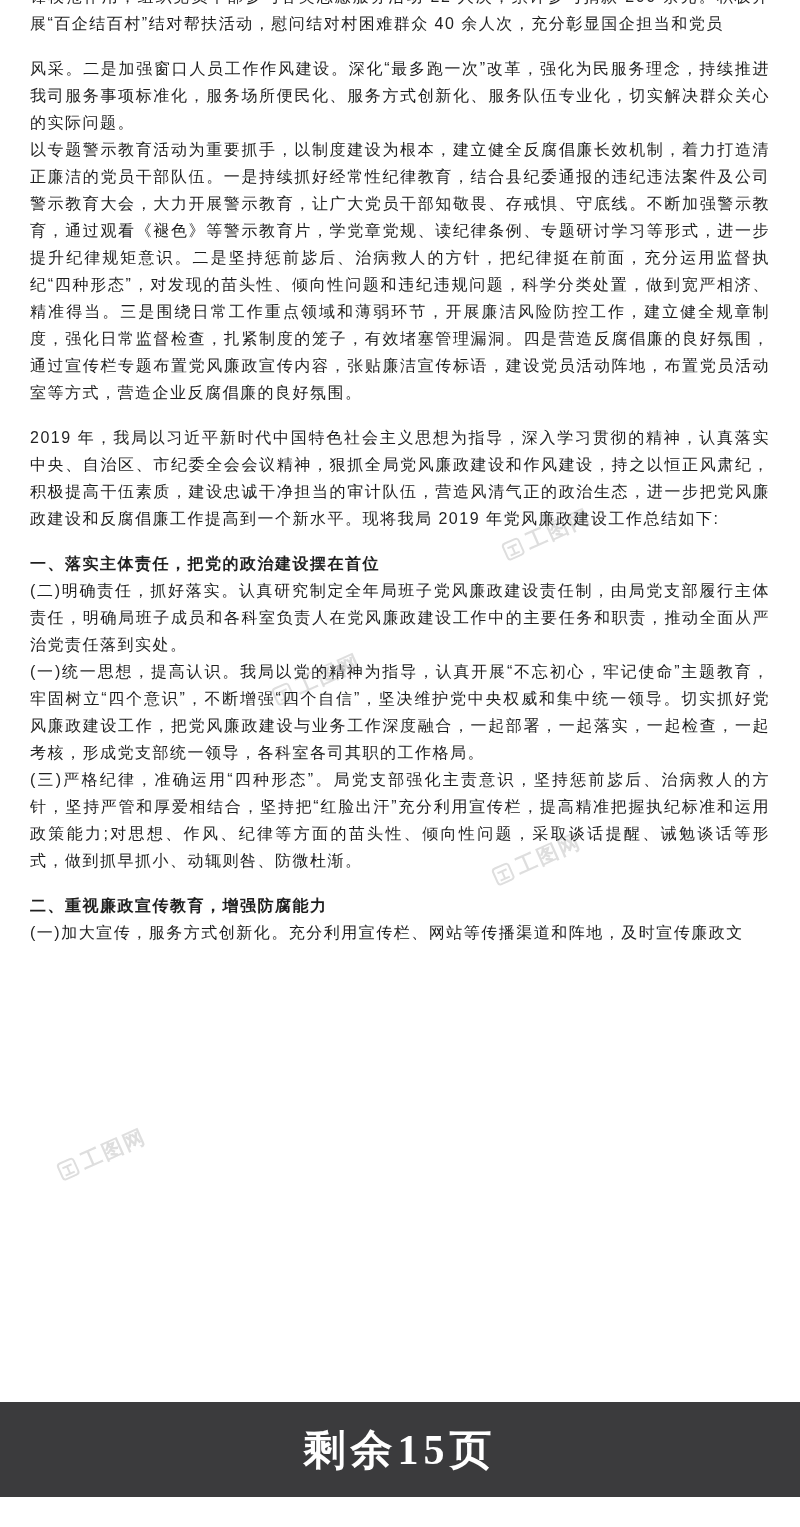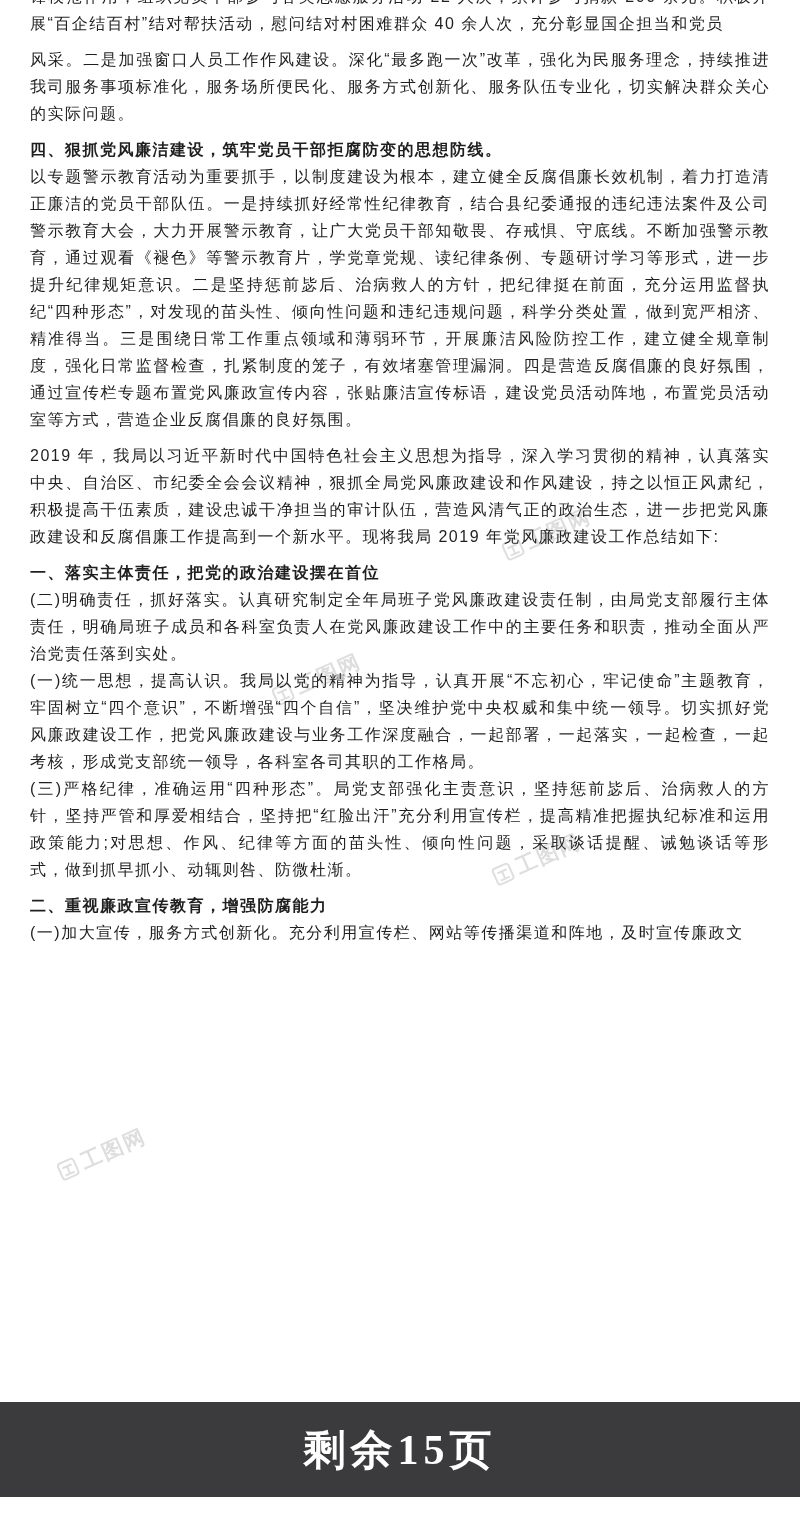--- a/index.html
+++ b/index.html
@@ -21,21 +21,21 @@
   .wm svg { display:block; }
 
   
   .doc {
     position:relative; z-index:1;
     padding:0 30px; margin-top:-17px;
     font-size:16px; line-height:27px; letter-spacing:1.5px;
     text-align:justify;
   }
   .doc p { margin:0; }
-  .doc p.gap { margin-top:9px; }
+  .doc p.gap { margin-top:18px; }
   .doc p.bold { font-weight:bold; }
 
   
   .banner {
     position:absolute; left:0; top:1402px; width:800px; height:95px; z-index:2;
     display:flex; align-items:center; justify-content:center; gap:58px;
     font-family:"Liberation Serif","DejaVu Serif",serif;
     font-weight:bold; font-size:42px; letter-spacing:5px;
   }
 </style>
@@ -71,21 +71,20 @@
           <rect x="1.5" y="1.5" width="17" height="17" rx="3" fill="none" stroke="currentColor" stroke-width="2"></rect>
           <path d="M5 7h10M10 7v8M5 15h10" fill="none" stroke="currentColor" stroke-width="2"></path>
         </svg>
       <span>工图网</span>
     </span>
   </div>
 
   <main class="doc" style="color: rgb(31, 31, 31);">
     <p>锋模范作用，组织党员干部参与各类志愿服务活动 22 人次，累计参与捐款 200 余元。积极开展“百企结百村”结对帮扶活动，慰问结对村困难群众 40 余人次，充分彰显国企担当和党员</p>
     <p class="gap">风采。二是加强窗口人员工作作风建设。深化“最多跑一次”改革，强化为民服务理念，持续推进我司服务事项标准化，服务场所便民化、服务方式创新化、服务队伍专业化，切实解决群众关心的实际问题。</p>
-    <p class="gap bold">四、狠抓党风廉洁建设，筑牢党员干部拒腐防变的思想防线。</p>
     <p>以专题警示教育活动为重要抓手，以制度建设为根本，建立健全反腐倡廉长效机制，着力打造清正廉洁的党员干部队伍。一是持续抓好经常性纪律教育，结合县纪委通报的违纪违法案件及公司警示教育大会，大力开展警示教育，让广大党员干部知敬畏、存戒惧、守底线。不断加强警示教育，通过观看《褪色》等警示教育片，学党章党规、读纪律条例、专题研讨学习等形式，进一步提升纪律规矩意识。二是坚持惩前毖后、治病救人的方针，把纪律挺在前面，充分运用监督执纪“四种形态”，对发现的苗头性、倾向性问题和违纪违规问题，科学分类处置，做到宽严相济、精准得当。三是围绕日常工作重点领域和薄弱环节，开展廉洁风险防控工作，建立健全规章制度，强化日常监督检查，扎紧制度的笼子，有效堵塞管理漏洞。四是营造反腐倡廉的良好氛围，通过宣传栏专题布置党风廉政宣传内容，张贴廉洁宣传标语，建设党员活动阵地，布置党员活动室等方式，营造企业反腐倡廉的良好氛围。</p>
     <p class="gap">2019 年，我局以习近平新时代中国特色社会主义思想为指导，深入学习贯彻的精神，认真落实中央、自治区、市纪委全会会议精神，狠抓全局党风廉政建设和作风建设，持之以恒正风肃纪，积极提高干伍素质，建设忠诚干净担当的审计队伍，营造风清气正的政治生态，进一步把党风廉政建设和反腐倡廉工作提高到一个新水平。现将我局 2019 年党风廉政建设工作总结如下:</p>
     <p class="gap bold">一、落实主体责任，把党的政治建设摆在首位</p>
     <p>(二)明确责任，抓好落实。认真研究制定全年局班子党风廉政建设责任制，由局党支部履行主体责任，明确局班子成员和各科室负责人在党风廉政建设工作中的主要任务和职责，推动全面从严治党责任落到实处。</p>
     <p>(一)统一思想，提高认识。我局以党的精神为指导，认真开展“不忘初心，牢记使命”主题教育，牢固树立“四个意识”，不断增强“四个自信”，坚决维护党中央权威和集中统一领导。切实抓好党风廉政建设工作，把党风廉政建设与业务工作深度融合，一起部署，一起落实，一起检查，一起考核，形成党支部统一领导，各科室各司其职的工作格局。</p>
     <p>(三)严格纪律，准确运用“四种形态”。局党支部强化主责意识，坚持惩前毖后、治病救人的方针，坚持严管和厚爱相结合，坚持把“红脸出汗”充分利用宣传栏，提高精准把握执纪标准和运用政策能力;对思想、作风、纪律等方面的苗头性、倾向性问题，采取谈话提醒、诫勉谈话等形式，做到抓早抓小、动辄则咎、防微杜渐。</p>
     <p class="gap bold">二、重视廉政宣传教育，增强防腐能力</p>
     <p>(一)加大宣传，服务方式创新化。充分利用宣传栏、网站等传播渠道和阵地，及时宣传廉政文</p>
   </main>
 

